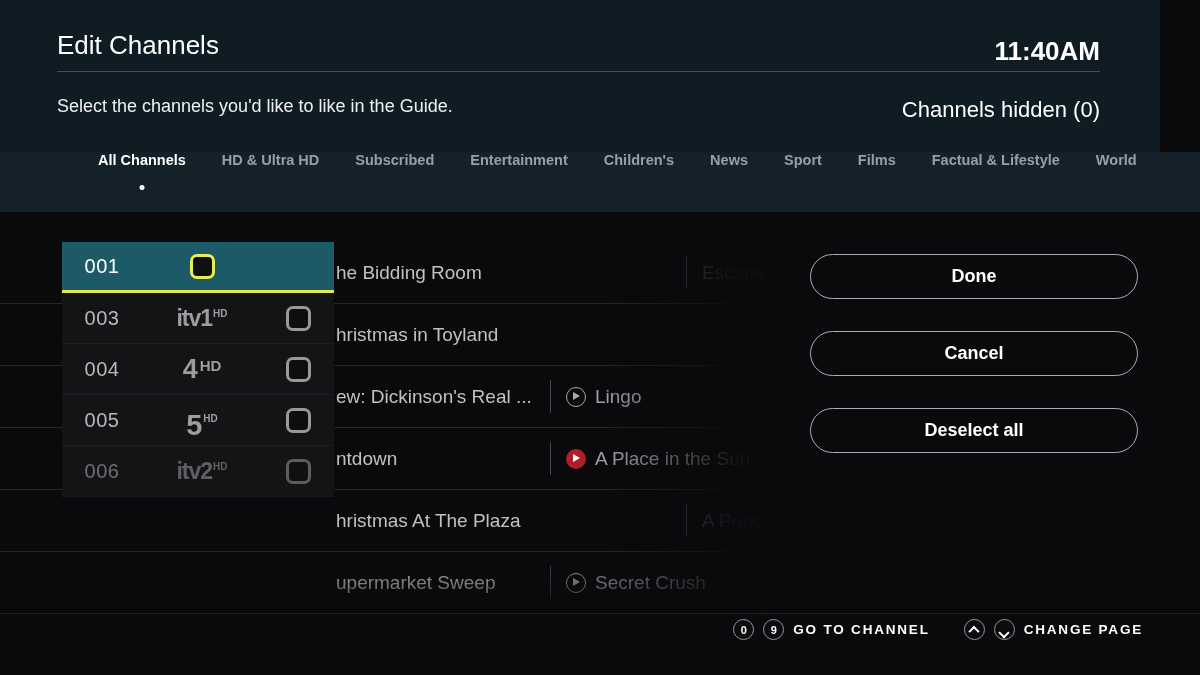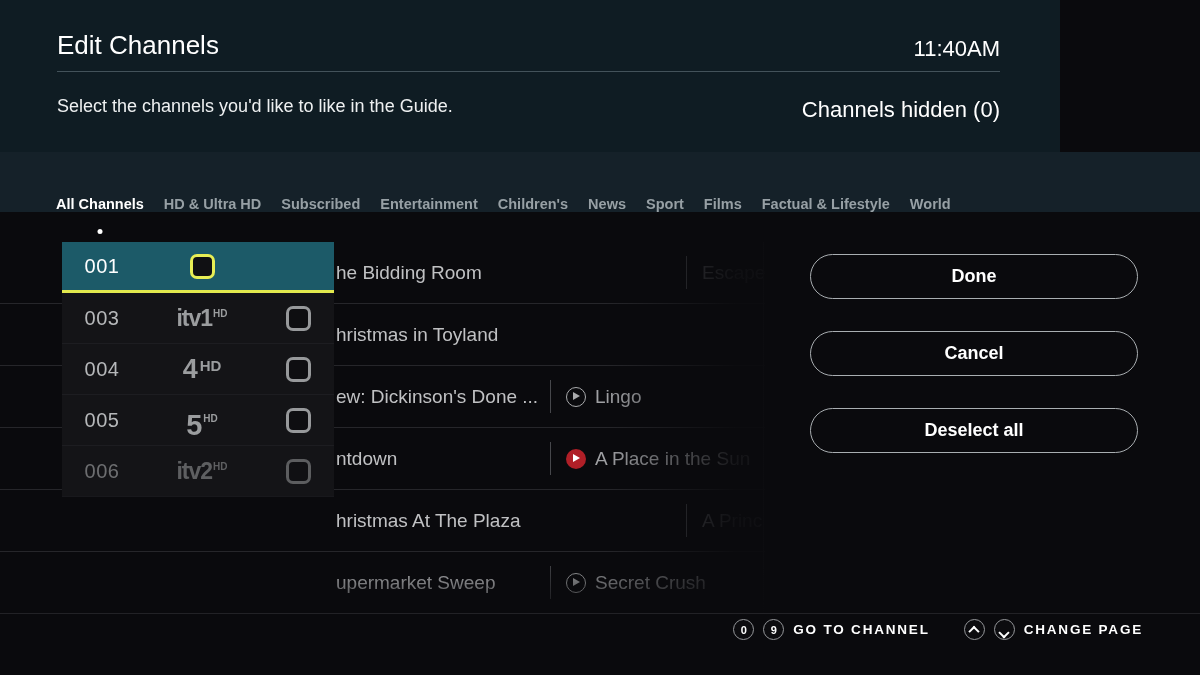--- a/index.html
+++ b/index.html
@@ -4,30 +4,30 @@
 <style>
   * { margin:0; padding:0; box-sizing:border-box; }
   html,body { width:1200px; height:675px; overflow:hidden; }
   body {
     background:#0a0a0d;
     font-family:"Liberation Sans", sans-serif;
     color:#fff;
     position:relative;
   }
   
-  .header { position:absolute; left:0; top:0; width:1060px; height:152px; background:#0f1c23; }
+  .header { position:absolute; left:0; top:0; width:1160px; height:152px; background:#0f1c23; }
   .h-title { position:absolute; left:57px; top:30px; font-size:26px; font-weight:500; color:#fff; }
-  .h-time  { position:absolute; right:60px; top:36px; font-size:22px; font-weight:400; color:#fff; }
+  .h-time  { position:absolute; right:60px; top:36px; font-size:26px; font-weight:700; color:#fff; }
   .h-line  { position:absolute; left:57px; right:60px; top:71px; height:1px; background:#43525a; }
   .h-sub   { position:absolute; left:57px; top:96px; font-size:18px; font-weight:400; color:#eef0f1; }
   .h-count { position:absolute; right:60px; top:97px; font-size:22px; font-weight:500; color:#fff; }
 
   
   .tabbar { position:absolute; left:0; top:152px; width:1200px; height:60px; background:#152129; }
-  .tabs { display:flex; gap:20px; padding-left:56px; align-items:flex-end; height:100%; }
+  .tabs { display:flex; gap:36px; padding-left:98px; align-items:flex-start; height:100%; }
   .tab { font-size:14.5px; font-weight:700; color:#97a0a5; white-space:nowrap; position:relative; cursor:default; }
   .tab.active { color:#fff; }
   .tab.active::after { content:""; position:absolute; left:50%; transform:translateX(-50%); top:33px;
     width:5px; height:5px; border-radius:50%; background:#fff; }
 
   
   .grow { position:absolute; left:0; width:765px; height:62px; border-bottom:1px solid #26262a; }
   .gtitle { position:absolute; left:336px; top:50%; transform:translateY(-50%);
     font-size:19px; color:#c0c1c3; white-space:nowrap; }
   .gsep { position:absolute; top:14px; bottom:14px; width:1px; background:#46474b; }
@@ -123,21 +123,21 @@
       <div class="gtitle">he Bidding Room</div>
       <div class="gsep" style="left: 686px;"></div>
       <div class="gsec dim" style="left: 702px;">
         <span>Escape</span>
       </div>
     </div>
     <div class="grow" style="top: 304px;">
       <div class="gtitle">hristmas in Toyland</div>
     </div>
     <div class="grow" style="top: 366px;">
-      <div class="gtitle">ew: Dickinson's Done ...</div>
+      <div class="gtitle">ew: Dickinson's Real ...</div>
       <div class="gsep" style="left: 550px;"></div>
       <div class="gsec" style="left: 566px;">
         <span class="play"></span>
         <span>Lingo</span>
       </div>
     </div>
     <div class="grow" style="top: 428px;">
       <div class="gtitle">ntdown</div>
       <div class="gsep" style="left: 550px;"></div>
       <div class="gsec" style="left: 566px;">

